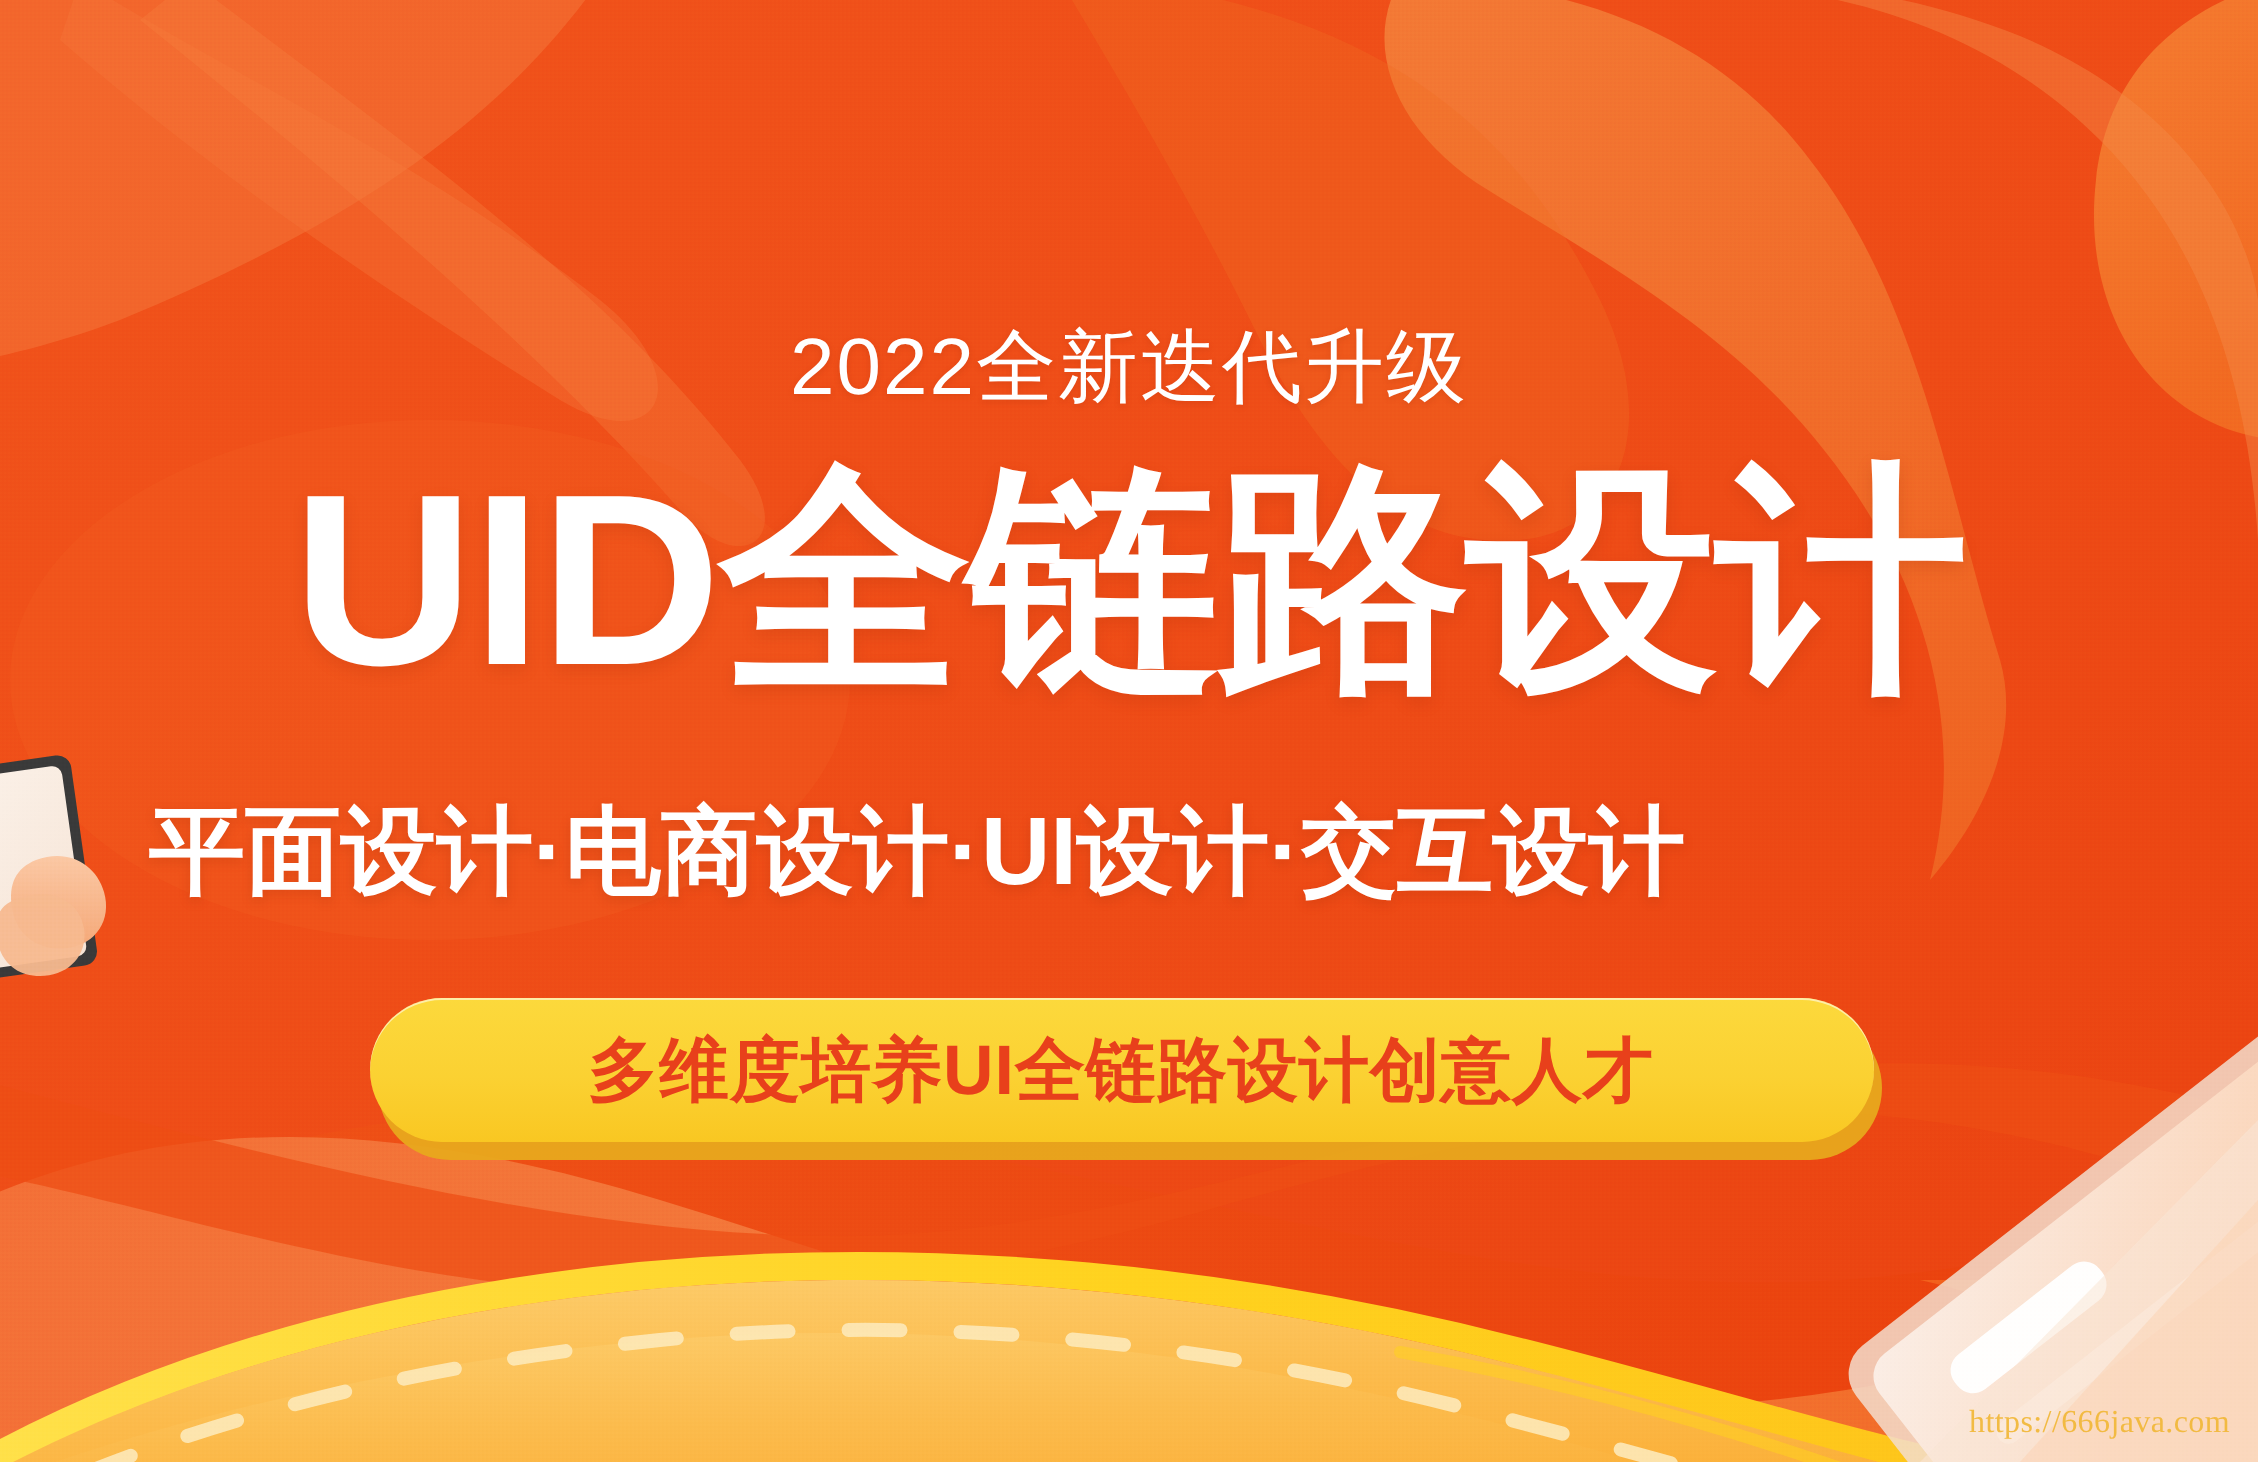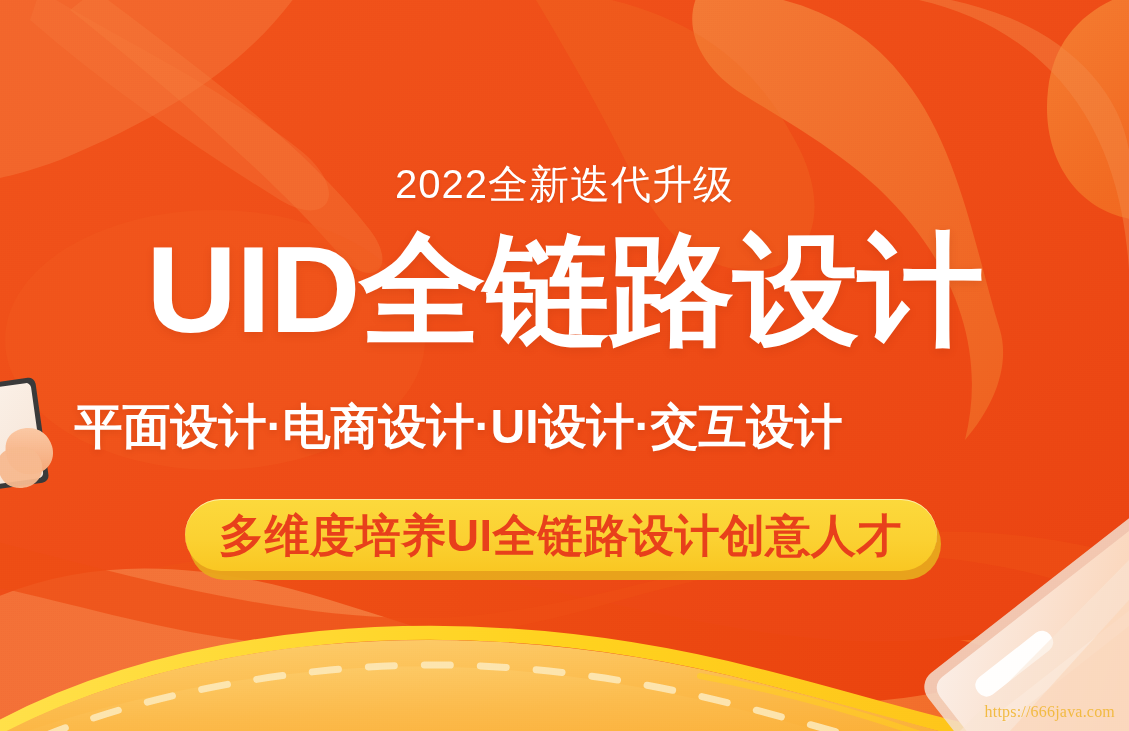--- a/index.html
+++ b/index.html
@@ -119,21 +119,21 @@
     background: linear-gradient(180deg, #fcd93c 0%, #fbd132 55%, #f9c722 100%);
     border: none;
     cursor: pointer;
     display: flex;
     align-items: center;
     justify-content: center;
     box-shadow: inset 0 1px 0 rgba(255,255,255,.55);
   }
   .cta-label {
     color: #e8401b;
-    font-size: 45px;
+    font-size: 35px;
     font-weight: 700;
     letter-spacing: .5px;
     white-space: nowrap;
     line-height: 1;
   }
 
   
   .watermark {
     position: absolute;
     right: 14px;

